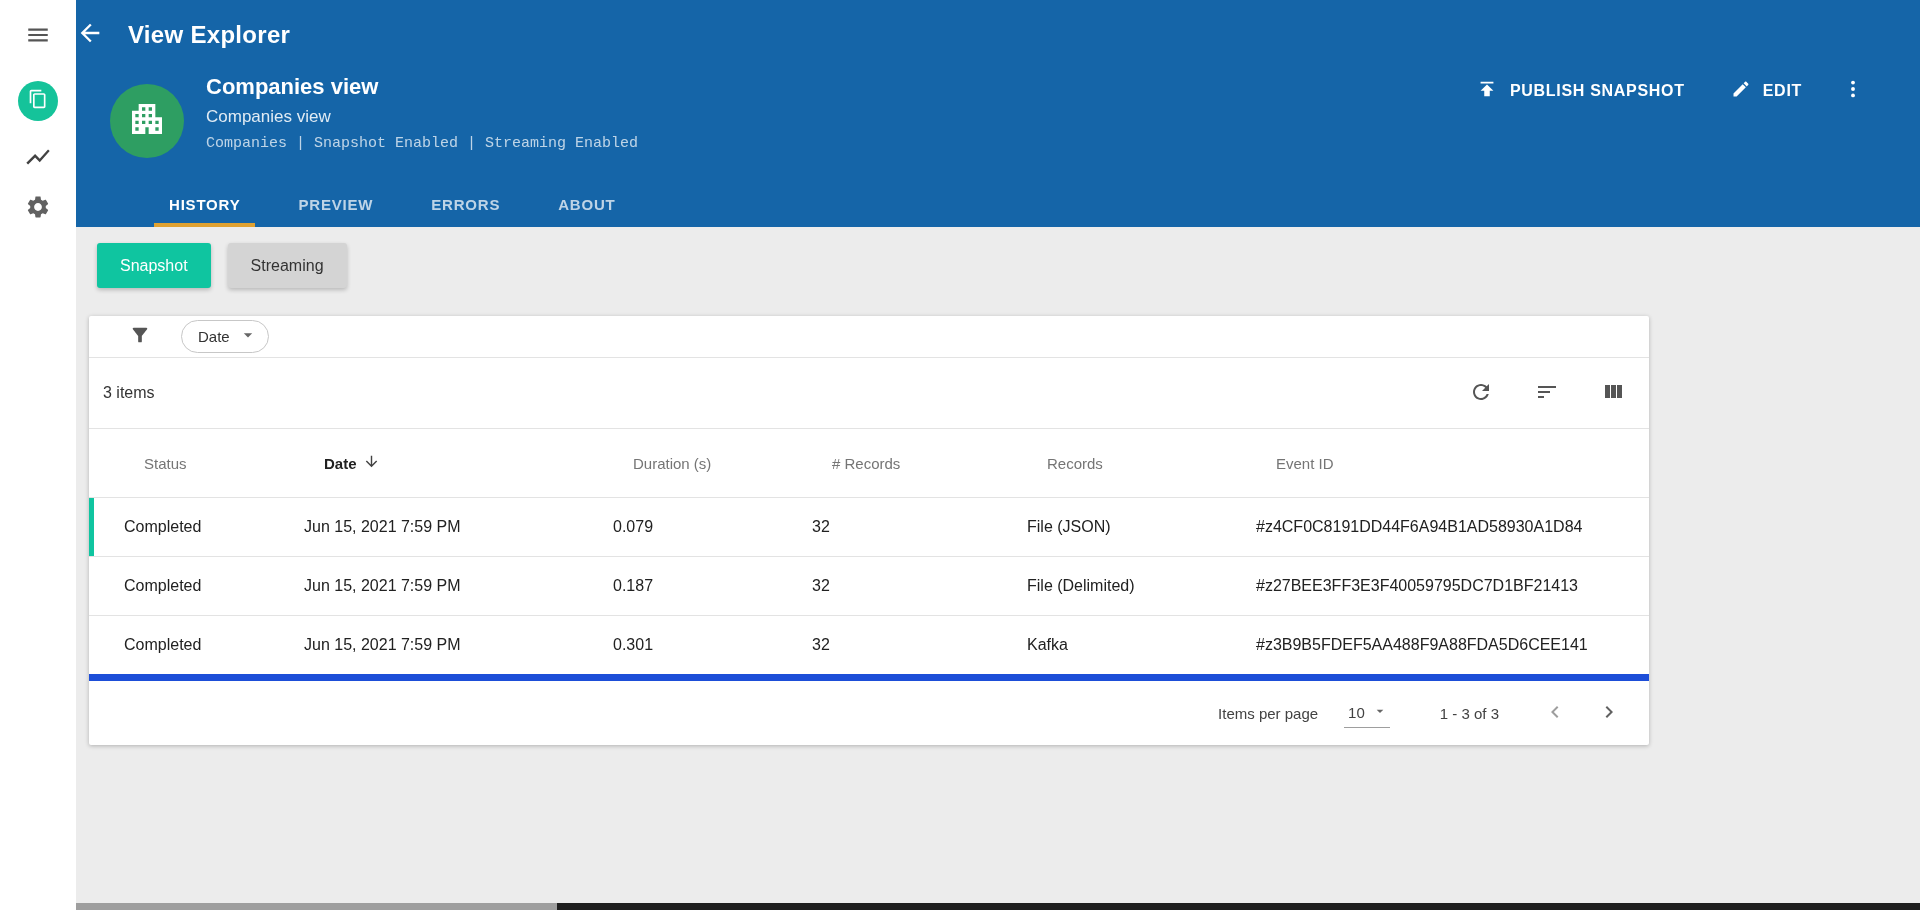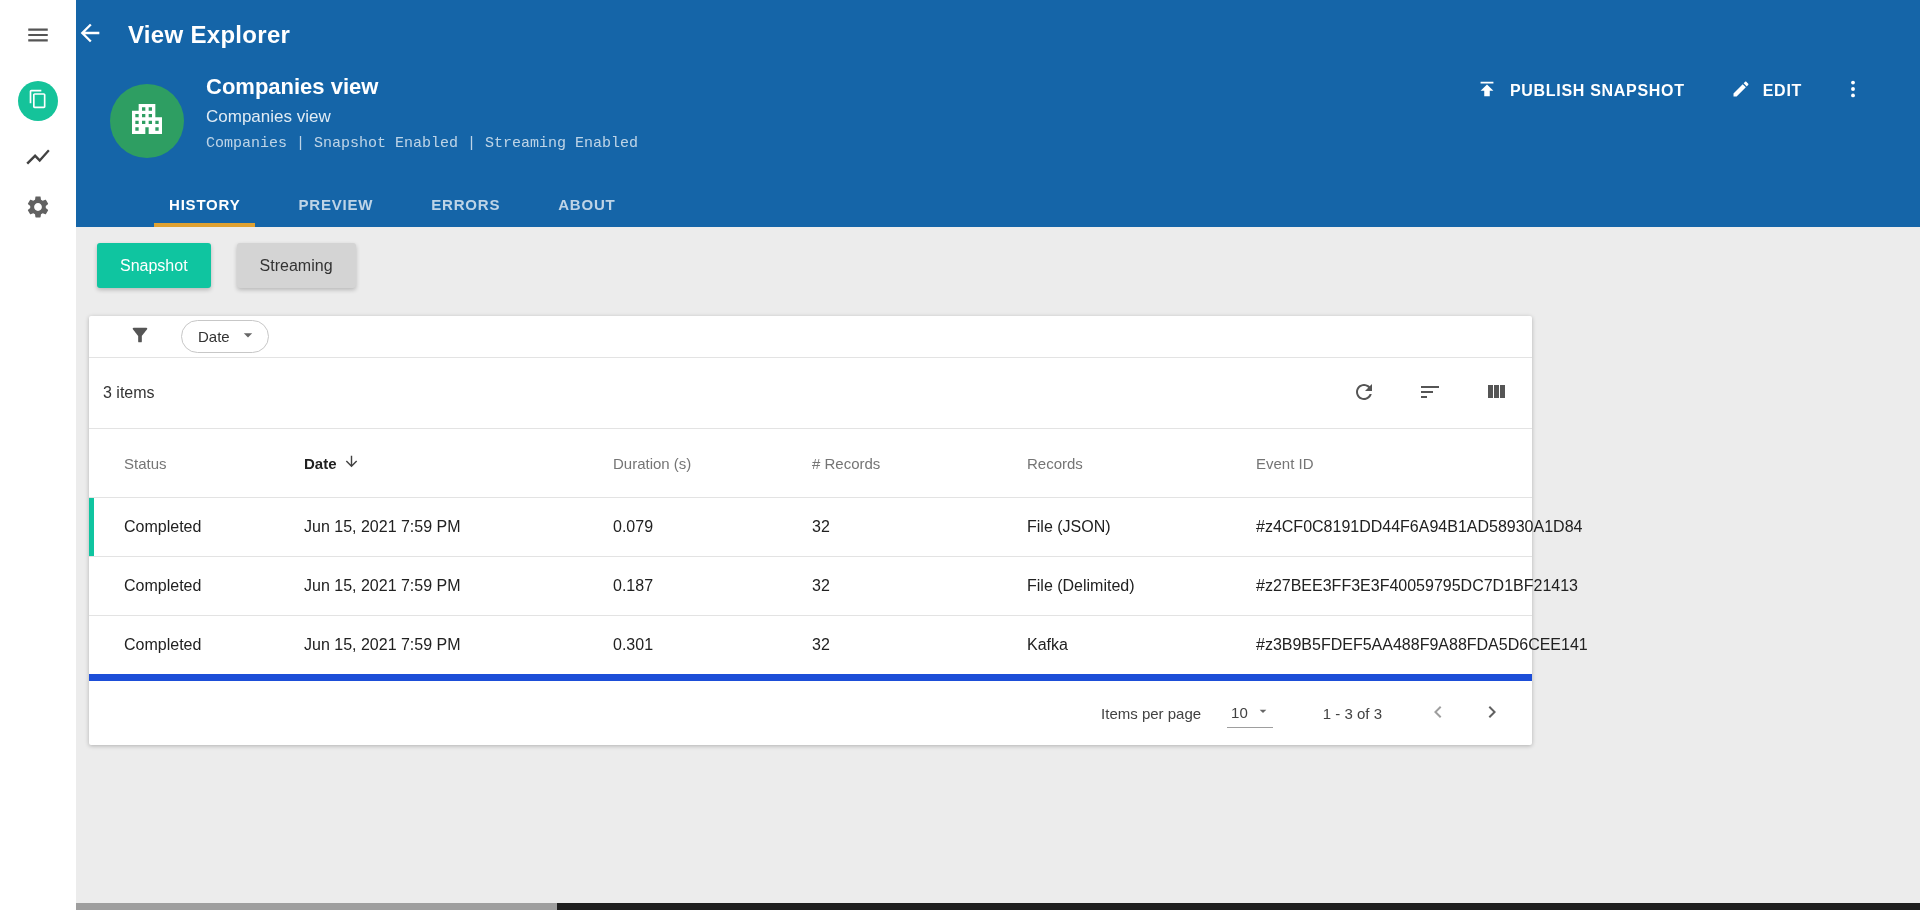--- a/index.html
+++ b/index.html
@@ -39,44 +39,44 @@
 
   .tabs { position:absolute; left:78px; bottom:0; display:flex; }
   .tab { position:relative; height:46px; display:flex; align-items:center; padding:0 15px; margin-right:28px;
          font-size:15px; font-weight:bold; letter-spacing:0.8px; color:rgba(255,255,255,0.72); cursor:pointer; }
   .tab.active { color:#ffffff; }
   .tab.active::after { content:""; position:absolute; left:0; right:0; bottom:0; height:4px; background:#dfa131; }
 
   
   .content { position:absolute; left:76px; top:227px; right:0; bottom:0; background:#ececec; }
 
-  .toggles { position:absolute; left:21px; top:16px; display:flex; gap:26px; }
+  .toggles { position:absolute; left:21px; top:16px; display:flex; gap:17px; }
   .toggle { height:45px; padding:0 23px; border:none; border-radius:3px; font-size:16px; cursor:pointer;
             font-family:inherit; box-shadow:0 2px 4px rgba(0,0,0,0.22); }
   .toggle.active { background:#0fc5a0; color:#ffffff; }
   .toggle.inactive { background:#d4d4d4; color:#333333; }
 
-  .card { position:absolute; left:13px; top:89px; width:1443px; height:429px; background:#ffffff;
+  .card { position:absolute; left:13px; top:89px; width:1560px; height:429px; background:#ffffff;
           border-radius:2px; box-shadow:0 1px 4px rgba(0,0,0,0.25); }
 
   .filterbar { height:42px; display:flex; align-items:center; padding-left:40px; border-bottom:1px solid #e3e3e3; }
   .chip { margin-left:30px; height:33px; border:1px solid #c7c7c7; border-radius:17px; background:#fff;
           display:flex; align-items:center; padding:0 10px 0 16px; font-size:15px; color:#333; cursor:pointer; }
   .chip svg { margin-left:8px; }
 
   .itemsbar { height:71px; display:flex; align-items:center; padding:0 24px 0 14px; border-bottom:1px solid #e3e3e3; }
   .items-count { font-size:16px; color:#333333; }
   .itemsbar-spacer { flex:1; }
   .icon-btn { background:none; border:none; cursor:pointer; display:flex; align-items:center; justify-content:center; }
   .itemsbar .icon-btn { margin-left:42px; }
 
   .grid { display:grid; grid-template-columns:180px 309px 199px 215px 229px 1fr; align-items:center; padding-left:35px; }
   .thead { height:68px; }
   .th { font-size:15px; color:#757575; cursor:pointer; display:flex; align-items:center; background:none; border:none;
-        font-family:inherit; text-align:left; padding:0; }
+        font-family:inherit; text-align:left; padding:0;margin-left:20px; }
   .th.sorted { color:#212121; font-weight:bold; }
   .th.sorted svg { margin-left:6px; }
 
   .trow { height:59px; border-top:1px solid #e3e3e3; position:relative; font-size:16px; color:#212121; cursor:pointer; }
   .row-indicator { position:absolute; left:0; top:0; width:5px; height:100%; background:#0fc5a0; }
 
   .pagination { height:71px; border-top:7px solid #1d4ed8; display:flex; align-items:center;
                 justify-content:flex-end; padding-right:28px; font-size:15px; color:#424242; }
   .page-size { display:flex; align-items:center; margin-left:26px; padding:4px 2px 5px 4px;
                border-bottom:1px solid #9e9e9e; cursor:pointer; background:none; border-top:none; border-left:none;

